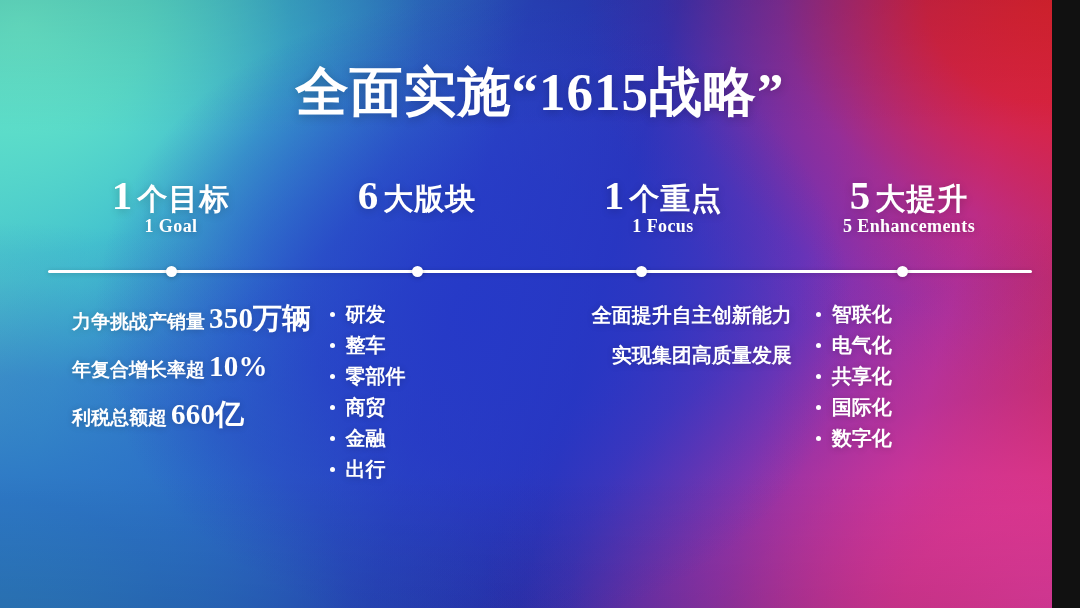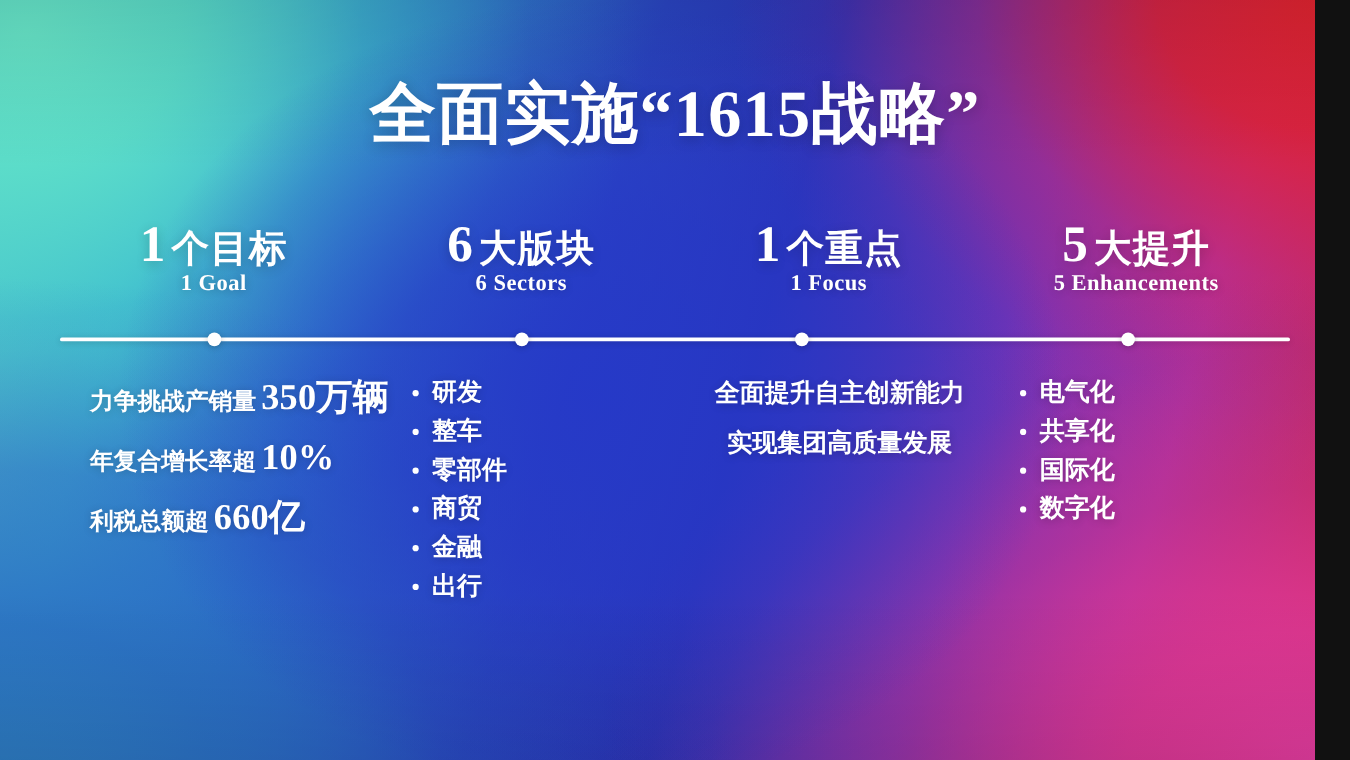--- a/index.html
+++ b/index.html
@@ -239,20 +239,21 @@
     padding-top: 5px;
     text-align: center;
   }
   .focus-line {
     font-size: 20px;
     font-weight: bold;
     line-height: 1;
     margin-bottom: 20px;
     white-space: nowrap;
     text-shadow: 0 1px 7px rgba(0,0,0,0.20);
+    text-align: right;
   }
 </style>
 </head>
 <body>
 
 <div id="slide">
 
   <div class="bg-layer" id="bg-base"></div>
   <div class="bg-layer" id="bg-mint"></div>
   <div class="bg-layer" id="bg-red"></div>
@@ -271,21 +272,20 @@
         <span class="head-main">
           <span class="head-num">1</span><span class="head-cn">个目标</span>
         </span>
         <span class="head-en">1 Goal</span>
       </div>
 
       <div class="col-head">
         <span class="head-main">
           <span class="head-num">6</span><span class="head-cn">大版块</span>
         </span>
-        <span class="head-en">6 Sectors</span>
       </div>
 
       <div class="col-head">
         <span class="head-main">
           <span class="head-num">1</span><span class="head-cn">个重点</span>
         </span>
         <span class="head-en">1 Focus</span>
       </div>
 
       <div class="col-head">
@@ -354,20 +354,24 @@
         <div class="focus-block">
           <div class="focus-line">全面提升自主创新能力</div>
           <div class="focus-line">实现集团高质量发展</div>
         </div>
       </div>
 
       <div class="col-body">
         <div class="bullet-list wide">
           <div class="bullet-item">
             <span class="bullet-dot"></span>
+            <span class="bullet-text">智联化</span>
+          </div>
+          <div class="bullet-item">
+            <span class="bullet-dot"></span>
             <span class="bullet-text">电气化</span>
           </div>
           <div class="bullet-item">
             <span class="bullet-dot"></span>
             <span class="bullet-text">共享化</span>
           </div>
           <div class="bullet-item">
             <span class="bullet-dot"></span>
             <span class="bullet-text">国际化</span>
           </div>

